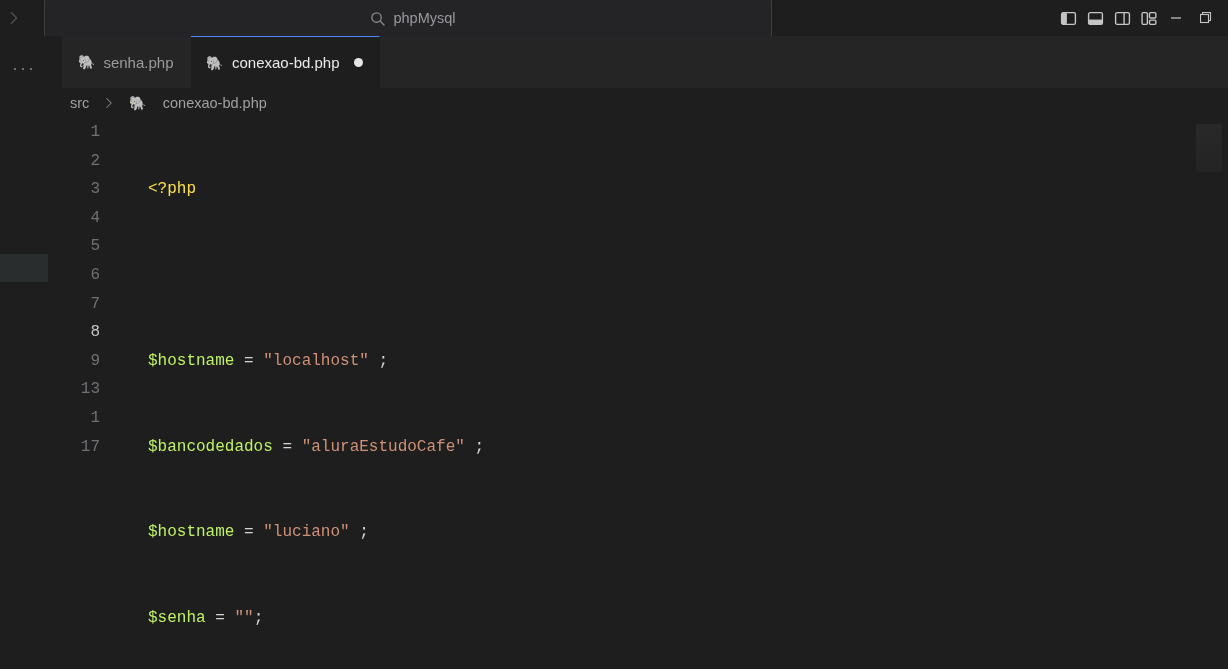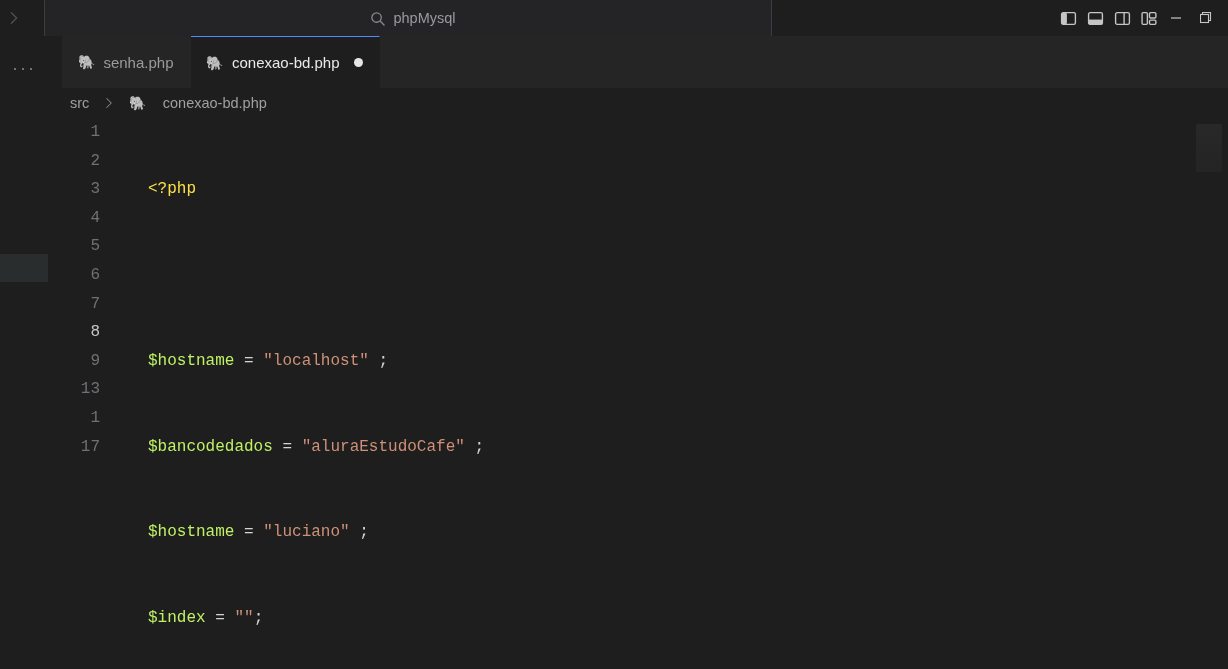--- a/index.html
+++ b/index.html
@@ -309,21 +309,21 @@
     <div>1</div>
     <div>17</div>
   </div>
 
   <div class="code">
     <div class="row"><span class="ttag">&lt;?php</span></div>
     <div class="row"></div>
     <div class="row"><span class="tvar">$hostname</span><span> = </span><span class="tstr">"localhost"</span><span> ;</span></div>
     <div class="row"><span class="tvar">$bancodedados</span><span> = </span><span class="tstr">"aluraEstudoCafe"</span><span> ;</span></div>
     <div class="row"><span class="tvar">$hostname</span><span> = </span><span class="tstr">"luciano"</span><span> ;</span></div>
-    <div class="row"><span class="tvar">$index</span><span> = </span><span class="tstr">""</span><span>;</span></div>
+    <div class="row"><span class="tvar">$senha</span><span> = </span><span class="tstr">""</span><span>;</span></div>
     
     
     
     
     
     
   </div>
 </div>
 
 <div class="minimap"></div>

